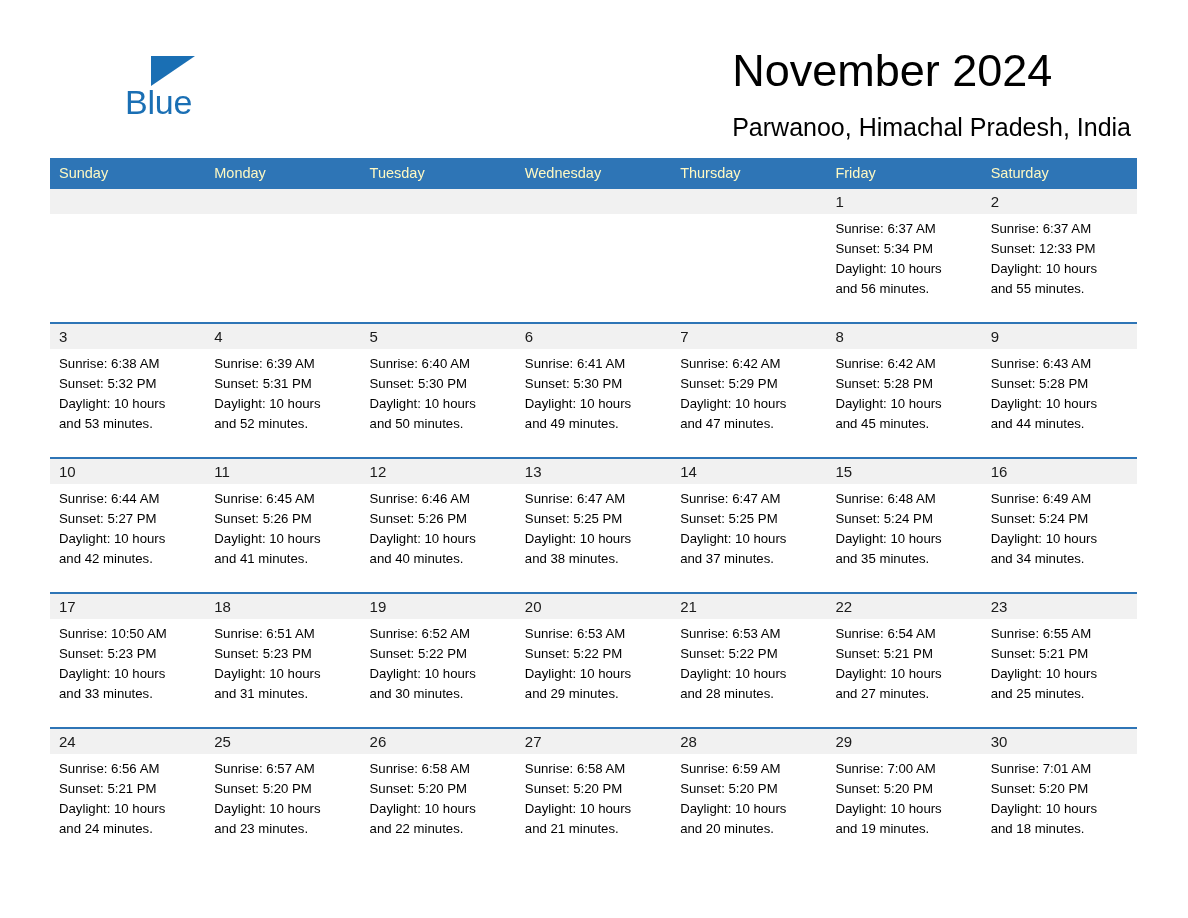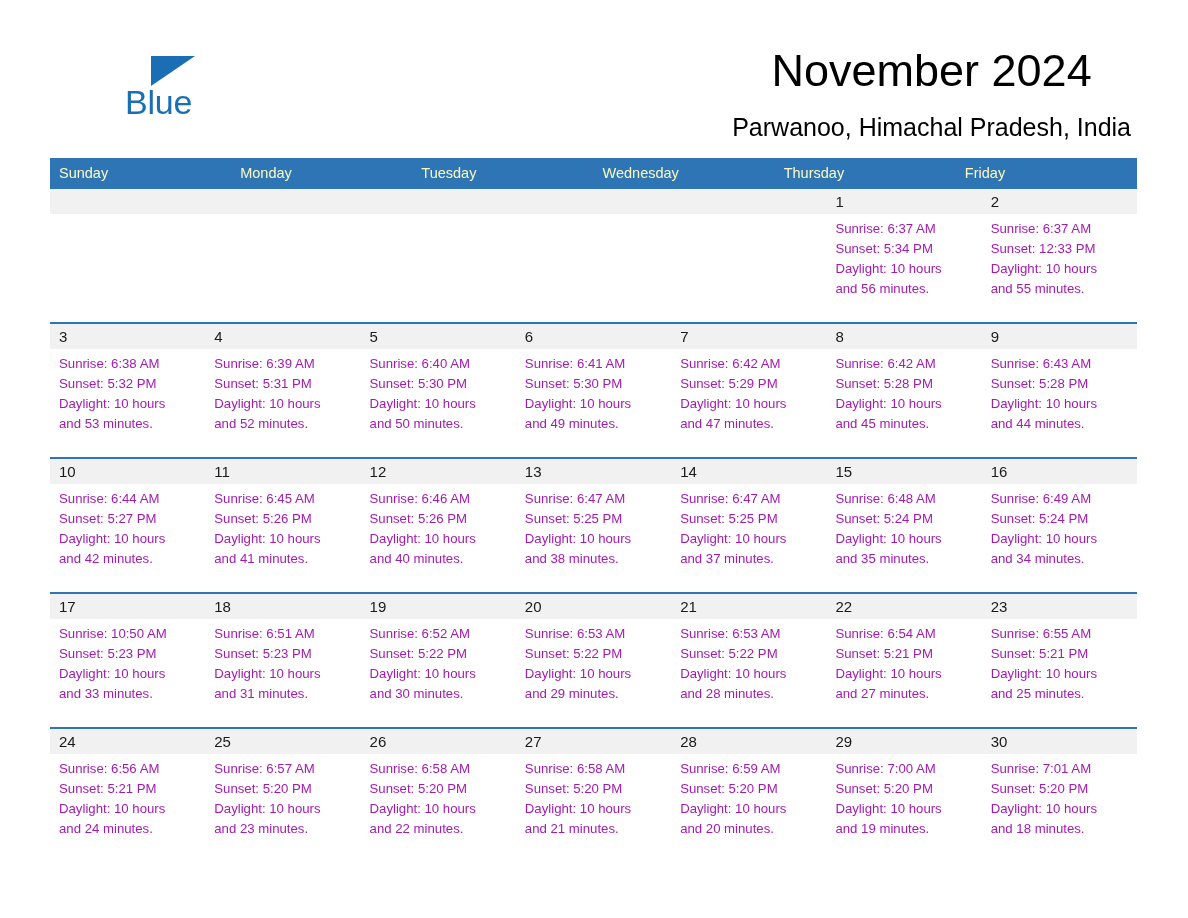--- a/index.html
+++ b/index.html
@@ -63,21 +63,21 @@
     line-height: 38px;
     font-weight: 400;
     color: #1a6fb4;
     letter-spacing: -0.2px;
   }
 
   .title-block {
     position: absolute;
     right: 57px;
     top: 44px;
-    text-align: center;
+    text-align: left;
   }
   .month-title {
     font-size: 45px;
     line-height: 54px;
     font-weight: 400;
     color: #000000;
     white-space: nowrap;
   }
   .location-title {
     margin-top: 14px;
@@ -132,21 +132,21 @@
     font-size: 15px;
     line-height: 25px;
     padding-left: 9px;
     color: #1a1a1a;
     box-sizing: border-box;
   }
   .day-info {
     padding: 5px 9px 0 9px;
     font-size: 13.2px;
     line-height: 20px;
-    color: #a21caf;
+    color: #000000;
   }
   .day-info div {
     white-space: nowrap;
   }
   .day-cell.empty .day-num-band {
     background: #f1f1f1;
   }
 </style>
 </head>
 <body>
@@ -169,20 +169,21 @@
 
   <div class="calendar">
 
     <div class="weekday-row">
       <div class="weekday">Sunday</div>
       <div class="weekday">Monday</div>
       <div class="weekday">Tuesday</div>
       <div class="weekday">Wednesday</div>
       <div class="weekday">Thursday</div>
       <div class="weekday">Friday</div>
+      <div class="weekday">Saturday</div>
     </div>
 
     <div id="weeks-container">
         <div class="week">
           <div class="day-cell empty">
             <div class="day-num-band"></div>
           </div>
           <div class="day-cell empty">
             <div class="day-num-band"></div>
           </div>

